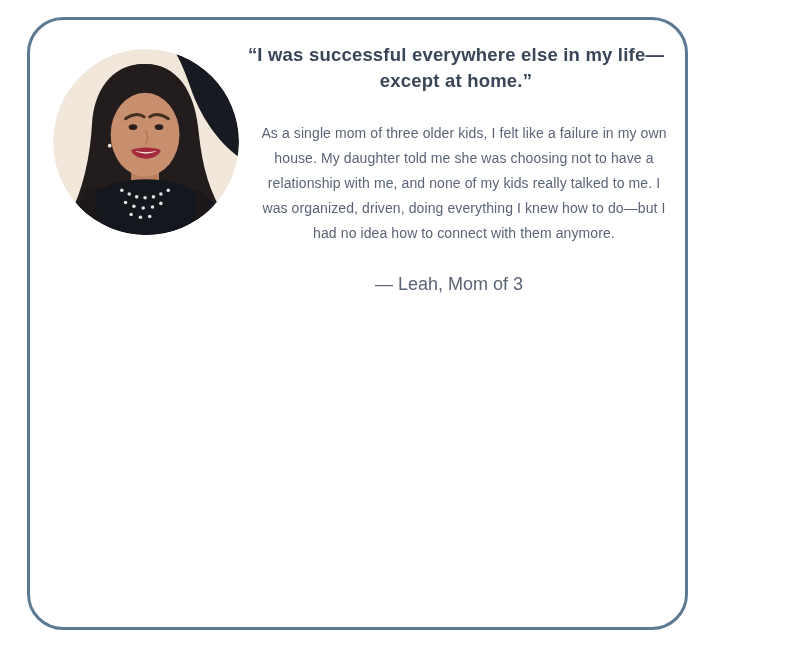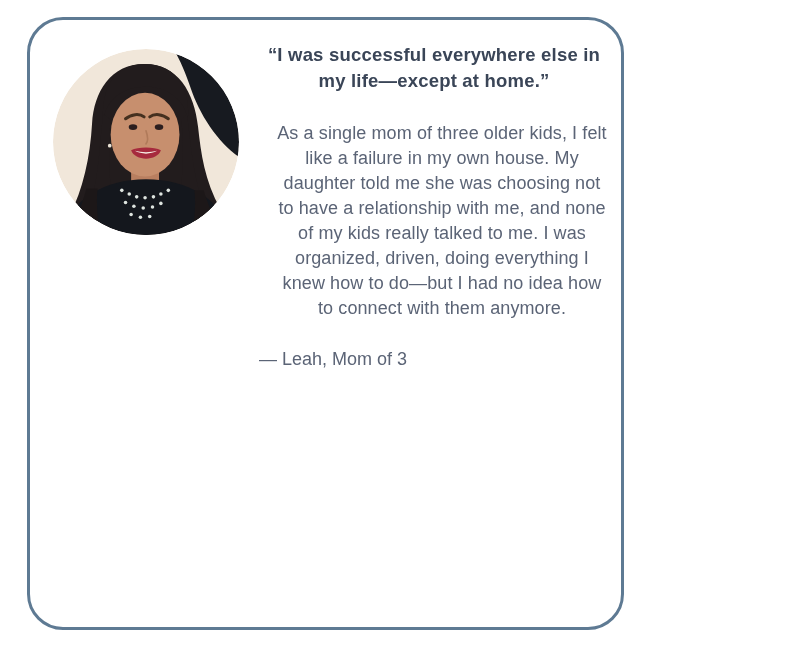--- a/index.html
+++ b/index.html
@@ -9,28 +9,27 @@
     height: 650px;
     background: #ffffff;
     font-family: "Liberation Sans", sans-serif;
     overflow: hidden;
   }
   .stage { position: relative; width: 800px; height: 650px; }
   .card {
     position: absolute;
     left: 27px;
     top: 17px;
-    width: 597px;
+    width: 661px;
     height: 613px;
     box-sizing: border-box;
     border: 3px solid var(--border, #5e7a93);
     border-radius: 36px;
     background: #ffffff;
     display: flex;
-    gap: 20px;
   }
   .avatar-col {
     flex: 0 0 207px;
     box-sizing: border-box;
     padding: 29px 0 0 23px;
   }
   .avatar {
     width: 186px;
     height: 186px;
     border-radius: 50%;
@@ -47,30 +46,30 @@
   .heading {
     margin: 0 0 27px 0;
     font-size: 18.5px;
     line-height: 26px;
     font-weight: 700;
     letter-spacing: 0.2px;
     color: var(--heading, #3a4557);
   }
   .para {
     margin: 0 0 26px 16px;
-    font-size: 18px;
+    font-size: 14px;
     line-height: 25px;
     font-weight: 400;
     letter-spacing: 0.1px;
     color: var(--body, #5b6476);
   }
   .attribution {
     margin-top: 3px;
     padding-right: 14px;
-    text-align: left;
+    text-align: center;
     font-size: 18px;
     line-height: 24px;
     color: var(--body, #5b6476);
   }
 </style>
 </head>
 <body>
 
 <div class="stage">
   <div class="card">

